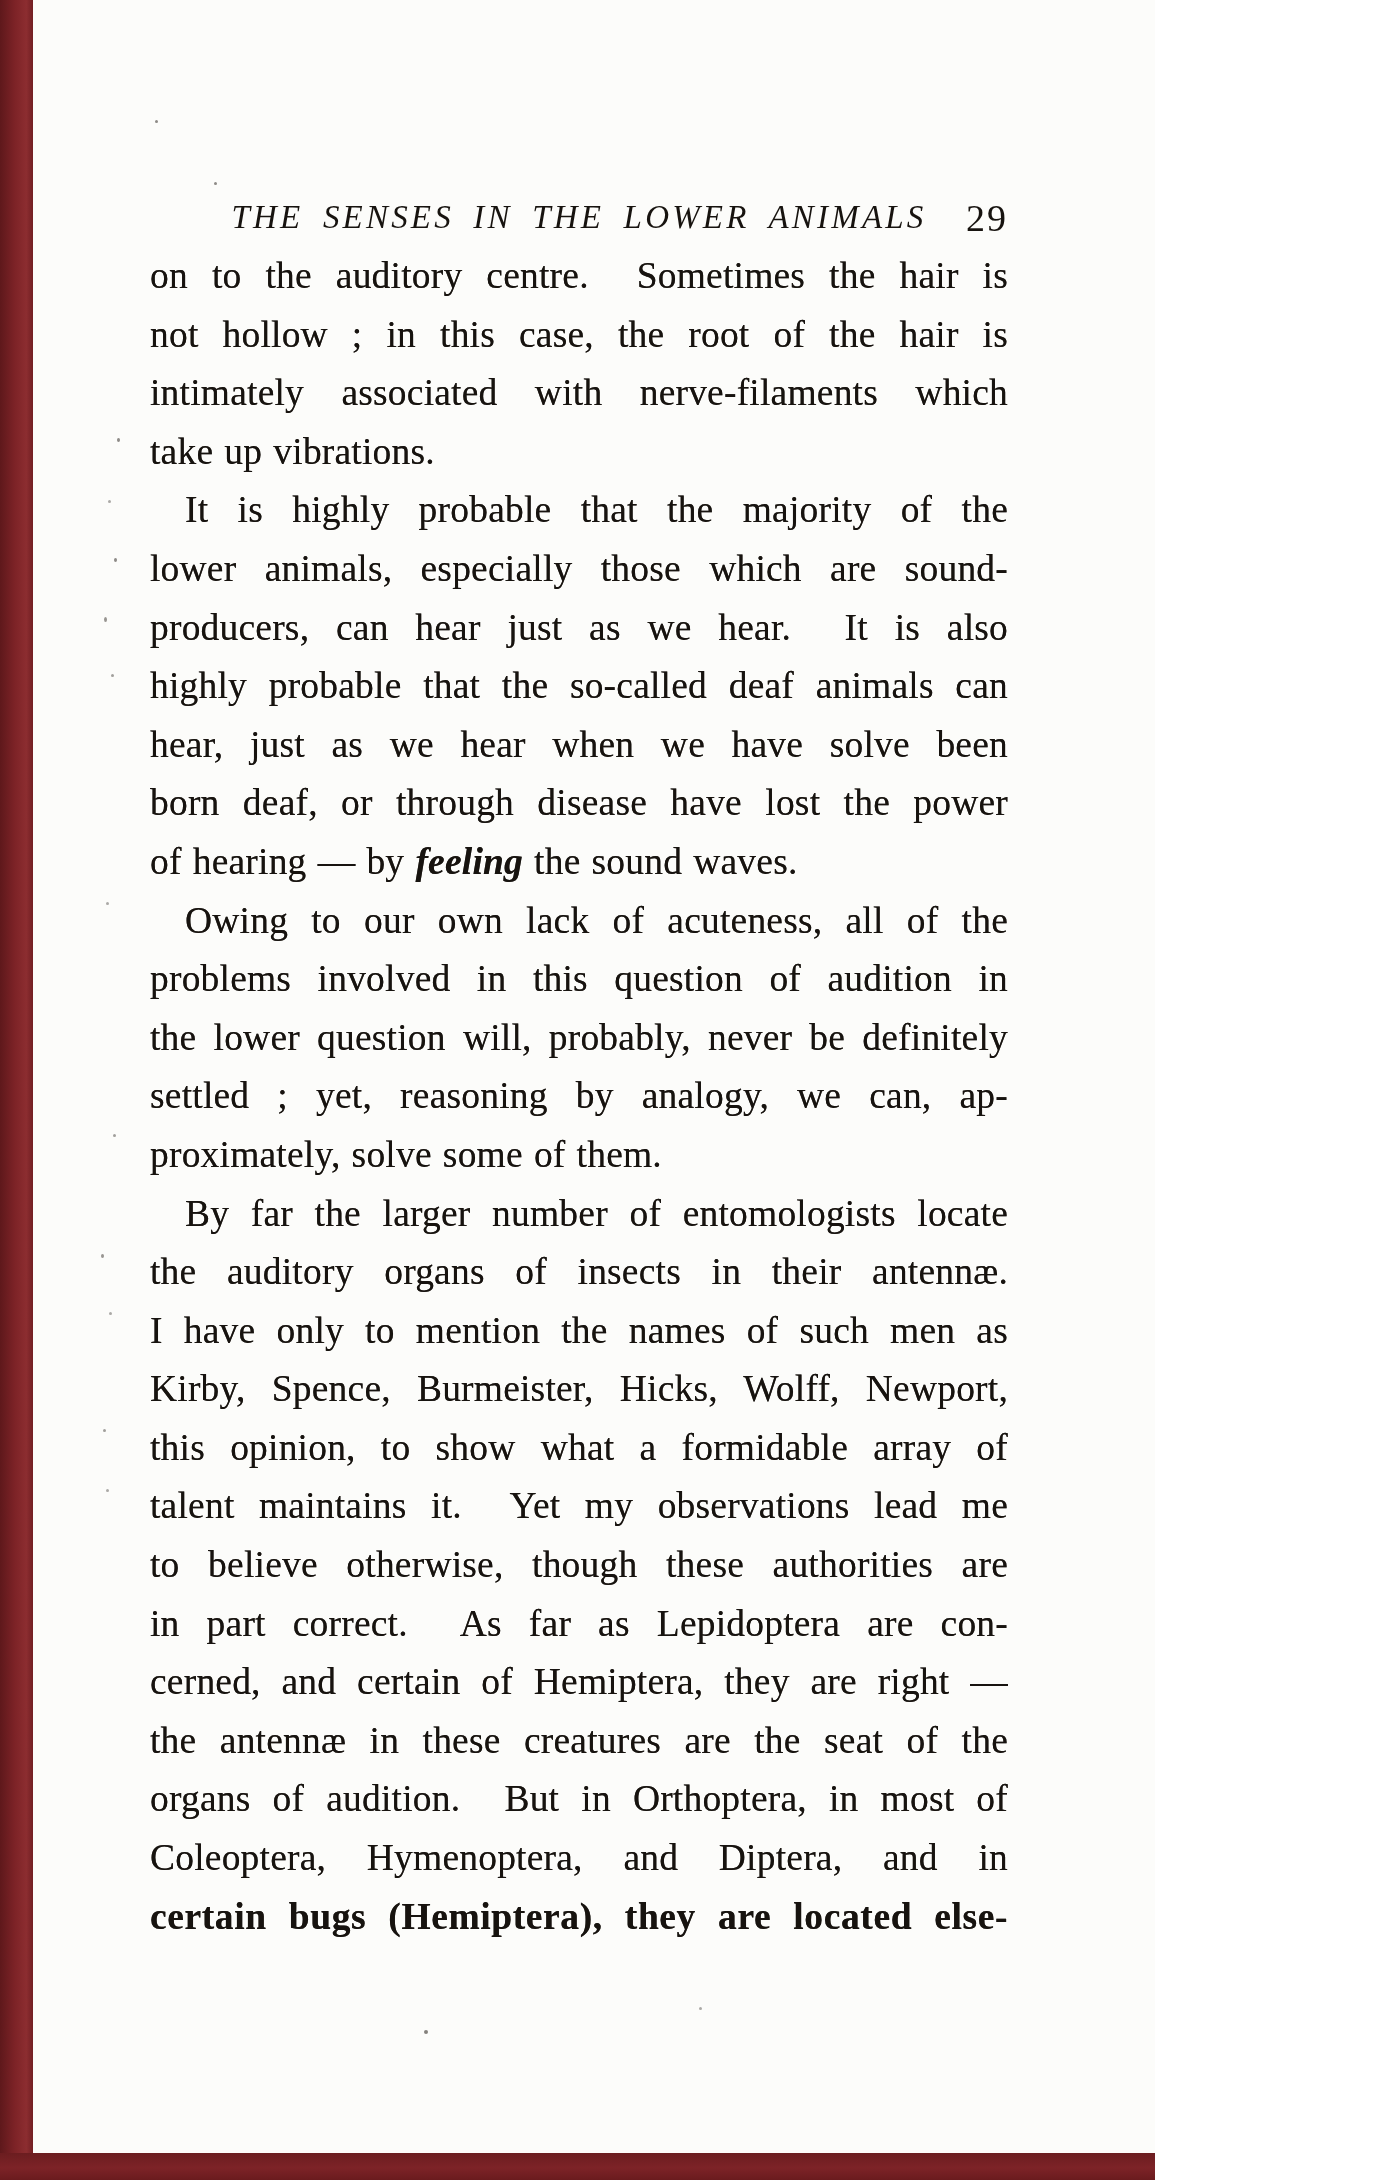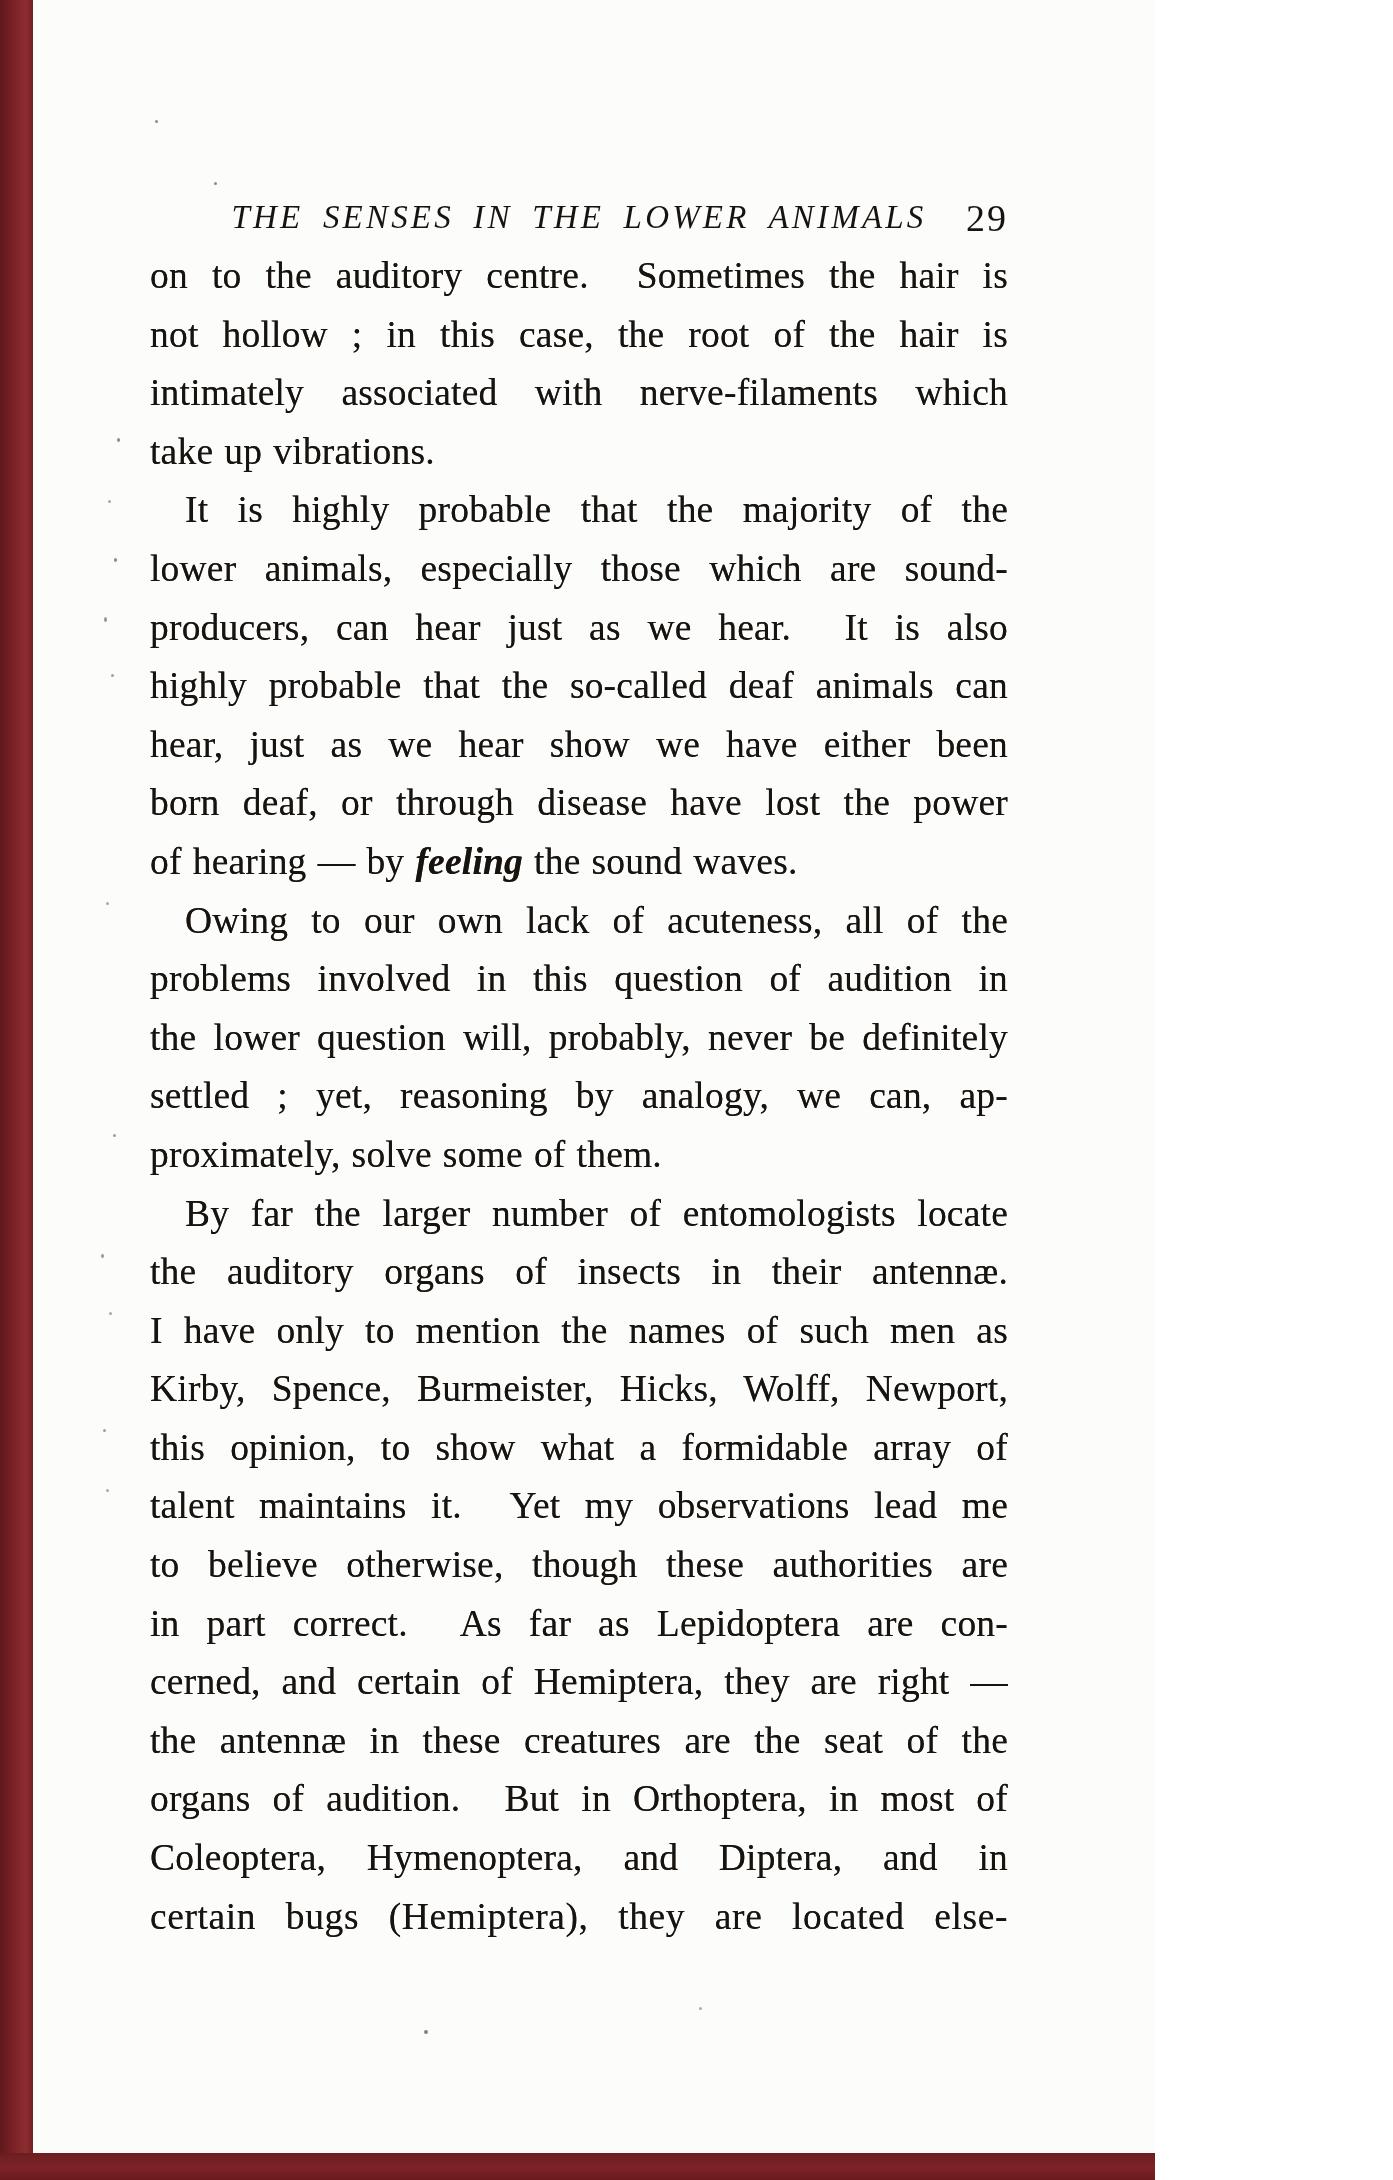--- a/index.html
+++ b/index.html
@@ -25,21 +25,21 @@
     position:absolute;right:0;top:-3px;font-size:38px;font-style:normal;letter-spacing:2px;
   }
   .text{
     position:absolute;left:150px;top:247px;width:858px;
     font-size:37.5px;line-height:58.6px;letter-spacing:.2px;word-spacing:-.05em;
     text-shadow:0 0 .5px rgba(20,15,10,.75);
   }
   .line{text-align:justify;text-align-last:justify;}
   .line.short{text-align-last:left;word-spacing:.04em;}
   .line.indent{text-indent:35px;}
-  .line.bold{font-weight:normal;letter-spacing:.6px;}
+  .line.bold{font-weight:bold;letter-spacing:.6px;}
   em{font-style:italic;font-weight:bold;}
   .speck{position:absolute;background:#332e28;border-radius:50%;opacity:.55;}
 </style>
 </head>
 <body>
 
 <div class="page">
 
   <div class="edge-left"></div>
   <div class="edge-bottom"></div>
@@ -51,21 +51,21 @@
 
   <div class="text">
       <div class="line">on to the auditory centre.&nbsp; Sometimes the hair is</div>
       <div class="line">not hollow ; in this case, the root of the hair is</div>
       <div class="line">intimately associated with nerve-filaments which</div>
       <div class="line short">take up vibrations.</div>
       <div class="line indent">It is highly probable that the majority of the</div>
       <div class="line">lower animals, especially those which are sound-</div>
       <div class="line">producers, can hear just as we hear.&nbsp; It is also</div>
       <div class="line">highly probable that the so-called deaf animals can</div>
-      <div class="line">hear, just as we hear show we have either been</div>
+      <div class="line">hear, just as we hear when we have solve been</div>
       <div class="line">born deaf, or through disease have lost the power</div>
       <div class="line short">of hearing — by <em>feeling</em> the sound waves.</div>
       <div class="line indent">Owing to our own lack of acuteness, all of the</div>
       <div class="line">problems involved in this question of audition in</div>
       <div class="line">the lower question will, probably, never be definitely</div>
       <div class="line">settled ; yet, reasoning by analogy, we can, ap-</div>
       <div class="line short">proximately, solve some of them.</div>
       <div class="line indent">By far the larger number of entomologists locate</div>
       <div class="line">the auditory organs of insects in their antennæ.</div>
       <div class="line">I have only to mention the names of such men as</div>

